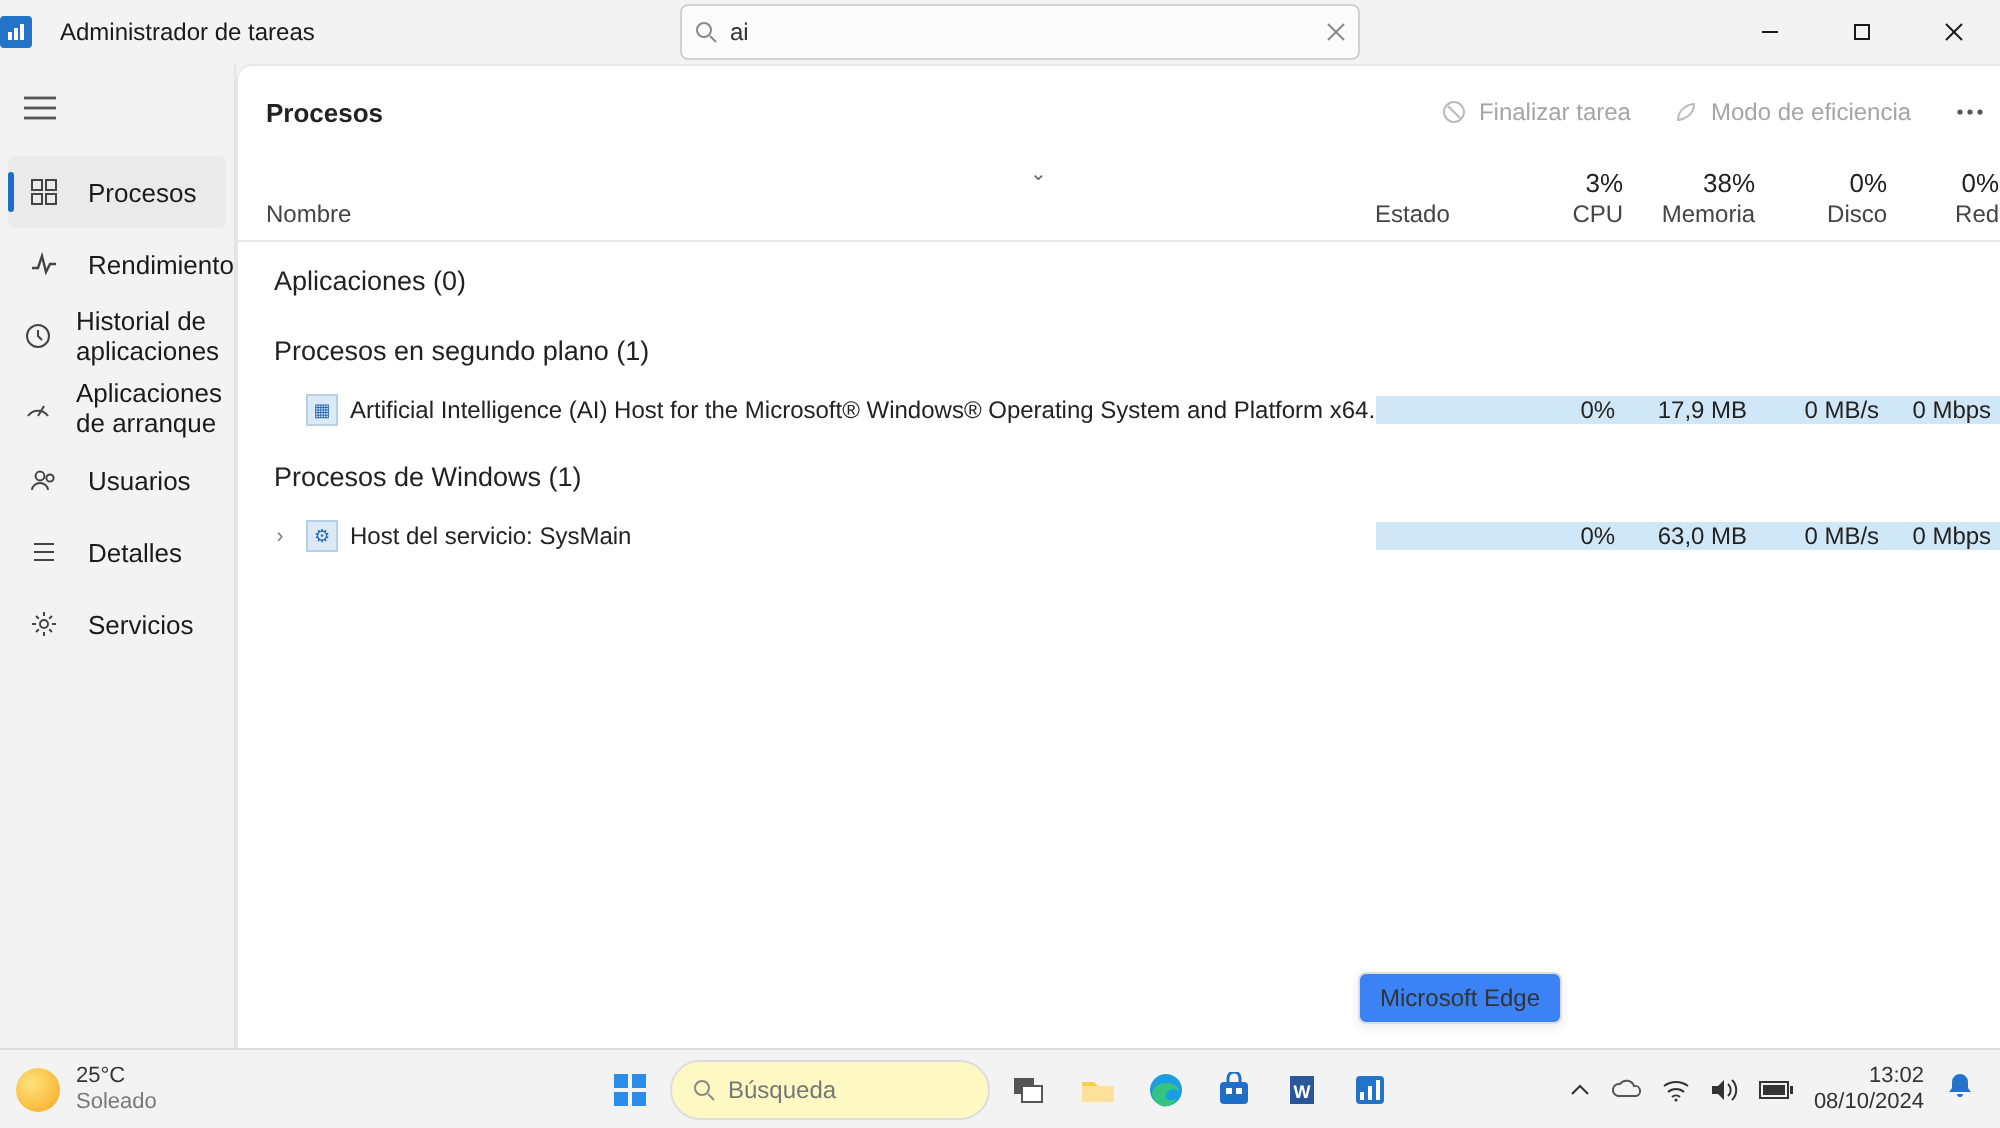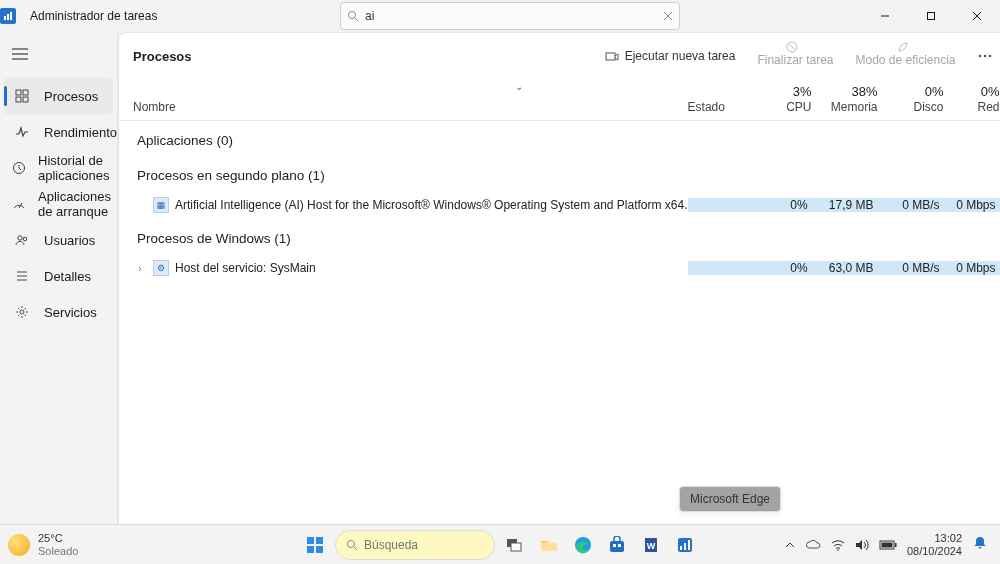--- a/index.html
+++ b/index.html
@@ -30,21 +30,21 @@
 .sidebar .item.selected { background: #eaeaea; border-radius: 4px; margin: 0 4px; padding-left: 8px; }
 .sidebar .item.selected::before { content:""; position:absolute; left:0; top:8px; bottom:8px; width:3px; background:#1f6fc8; border-radius:2px; }
 .sidebar .flexspace { flex: 1; }
 
 
 .content { flex: 1; background: #fff; border-top-left-radius: 8px; display: flex; flex-direction: column; position: relative; border: 1px solid #e7e7e7; border-right:none; border-bottom:none; }
 .toolbar { height: 46px; display: flex; align-items: center; padding: 0 14px; }
 .toolbar .page-title { font-size: 13px; font-weight: 600; color: #222; }
 .toolbar .spacer { flex: 1; }
 .toolbar .tbtn { display: flex; align-items: center; font-size: 12px; color: #333; height: 30px; padding: 0 8px; border-radius: 4px; margin-left: 6px; cursor: pointer; }
-.toolbar .tbtn.disabled { color: #a5a5a5; flex-direction: column; }
+.toolbar .tbtn.disabled { color: #a5a5a5; }
 .toolbar .tbtn .ticon { margin-right: 6px; display: flex; }
 .toolbar .more { width: 30px; justify-content: center; }
 
 
 .colhead { display: flex; align-items: flex-end; height: 42px; border-bottom: 1px solid #e8e8e8; padding: 0 14px 6px 14px; position: relative; }
 .colhead .name { font-size: 12px; color: #444; flex:1; }
 .colhead .sort-caret { position:absolute; left: 396px; top: 2px; color:#666; font-size:10px; }
 .colhead .right { display:flex; }
 .colhead .col { text-align: right; font-size: 12px; color: #444; display: flex; flex-direction: column; align-items: flex-end; justify-content: flex-end; }
 .col.estado { width: 66px; text-align:left; align-items:flex-start; }
@@ -63,21 +63,21 @@
 .prow .pname { flex: 1; padding-left: 0; white-space: nowrap; overflow: hidden; text-overflow: ellipsis; }
 .prow .cells { display: flex; }
 .prow .cell { text-align: right; font-size: 12px; padding-right: 4px; }
 .cell.estado { width: 66px; text-align:left; }
 .cell.cpu { width: 58px; }
 .cell.mem { width: 66px; }
 .cell.disk { width: 66px; }
 .cell.net { width: 56px; }
 .prow.highlight .cell { background: #cfe7f7; }
 .prow.highlight .cell:first-child { border-left: none; }
-.badge-tooltip { position:absolute; bottom: 12px; left: 560px; background:#a3a3a3; border:1px solid #ddd; border-radius:4px; padding:5px 10px; font-size:12px; color:#333; box-shadow:0 2px 6px rgba(0,0,0,.08); }
+.badge-tooltip { position:absolute; bottom: 12px; left: 560px; background:#3b82f6; border:1px solid #ddd; border-radius:4px; padding:5px 10px; font-size:12px; color:#333; box-shadow:0 2px 6px rgba(0,0,0,.08); }
 
 
 .taskbar { position: absolute; bottom: 0; left: 0; right: 0; height: 40px; background: #f3f3f3; border-top: 1px solid #dcdcdc; display: flex; align-items: center; padding: 0 8px; }
 .taskbar .weather { display: flex; align-items: center; font-size: 11px; color: #333; line-height: 1.1; }
 .taskbar .weather .sun { width: 22px; height: 22px; border-radius: 50%; background: radial-gradient(circle at 35% 35%, #ffe27a, #f6a821); margin-right: 8px; }
 .taskbar .center { position:absolute; left:50%; transform:translateX(-50%); display: flex; align-items: center; gap: 6px; }
 .taskbar .tb-start { width: 28px; height: 28px; display:flex; align-items:center; justify-content:center; }
 .taskbar .tb-search { height: 30px; width: 160px; background:#fef9c3; border:1px solid #ddd; border-radius:16px; display:flex; align-items:center; padding:0 10px; color:#777; font-size:12px; }
 .taskbar .tb-search .sicon { margin-right:6px; display:flex; }
 .taskbar .tb-icon { width: 28px; height: 28px; display:flex; align-items:center; justify-content:center; border-radius:4px; }
@@ -213,29 +213,20 @@
         </span>
       <span>Servicios</span>
     </div>
     <div class="flexspace"></div>
   </div>
 
   <div class="content">
     <div class="toolbar">
       <span class="page-title">Procesos</span>
       <span class="spacer"></span>
-      <div class="tbtn">
-        <span class="ticon">
-            <svg width="14" height="14" viewBox="0 0 14 14">
-              <rect x="1" y="4" width="9" height="7" fill="none" stroke="#555"></rect>
-              <path d="M10 7l3-2v6l-3-2" fill="none" stroke="#555"></path>
-            </svg>
-          </span>
-        <span>Ejecutar nueva tarea</span>
-      </div>
       <div class="tbtn disabled">
         <span class="ticon">
             <svg width="12" height="12" viewBox="0 0 12 12">
               <circle cx="6" cy="6" r="5" fill="none" stroke="#bbb"></circle>
               <line x1="3" y1="3" x2="9" y2="9" stroke="#bbb"></line>
             </svg>
           </span>
         <span>Finalizar tarea</span>
       </div>
       <div class="tbtn disabled">

